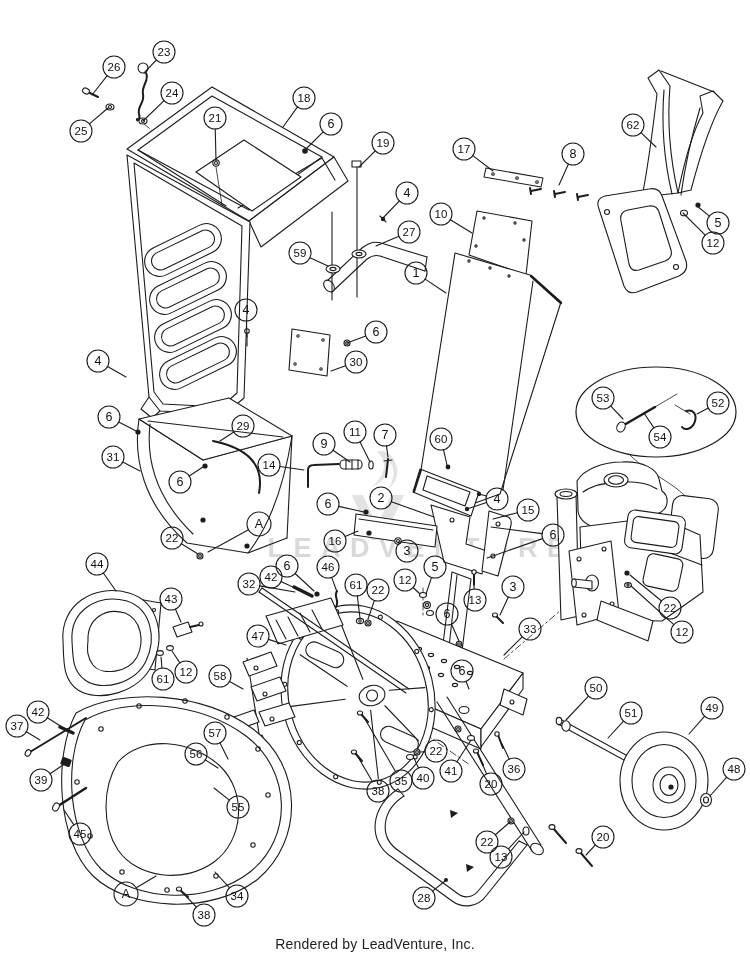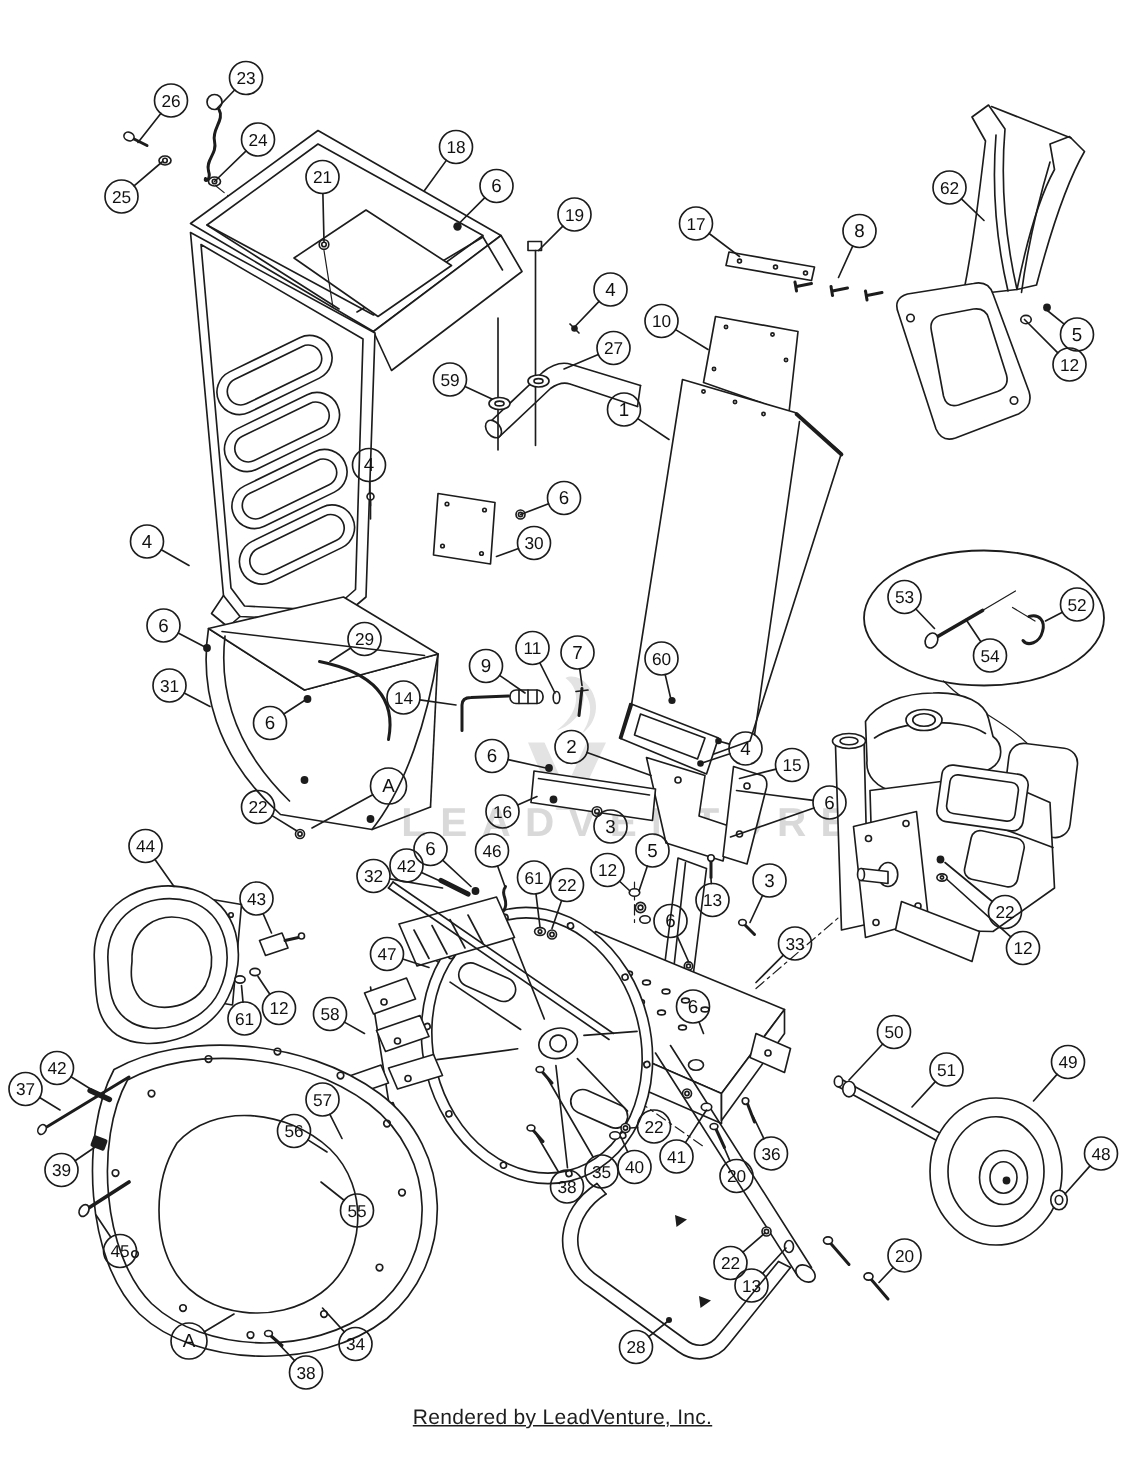--- a/index.html
+++ b/index.html
@@ -11,21 +11,21 @@
       stroke:#1c1c1c;stroke-width:1.1;fill:none;stroke-linejoin:round;stroke-linecap:round;}
   #art .f{fill:#ffffff;}
   #art .k{fill:#1c1c1c;stroke:none;}
   #art .t2{stroke-width:2;}
   #art .t25{stroke-width:2.5;}
   #art .t35{stroke-width:3.5;}
   #art .thin{stroke-width:.8;}
   #art .dash{stroke-width:.8;stroke-dasharray:7 3 2 3;}
   #wm-text{font-weight:bold;}
   .footer{position:absolute;left:0;right:0;top:936px;text-align:center;
-          font-size:14px;color:#1d1d1d;letter-spacing:.2px;text-decoration:underline;}
+          font-size:14px;color:#1d1d1d;letter-spacing:.2px;}
 </style>
 </head>
 <body>
 
 <div id="stage">
 
 <svg id="art" width="750" height="971" viewBox="0 0 750 971">
 
   <g>
     <path d="M377,452 C389,461 385,477 371,487 C381,484 391,474 389,461 C396,469 394,480 388,489 C398,482 401,468 392,457 C387,451 381,450 377,452 Z" style="fill:#e3e3e3;stroke:none"></path>

